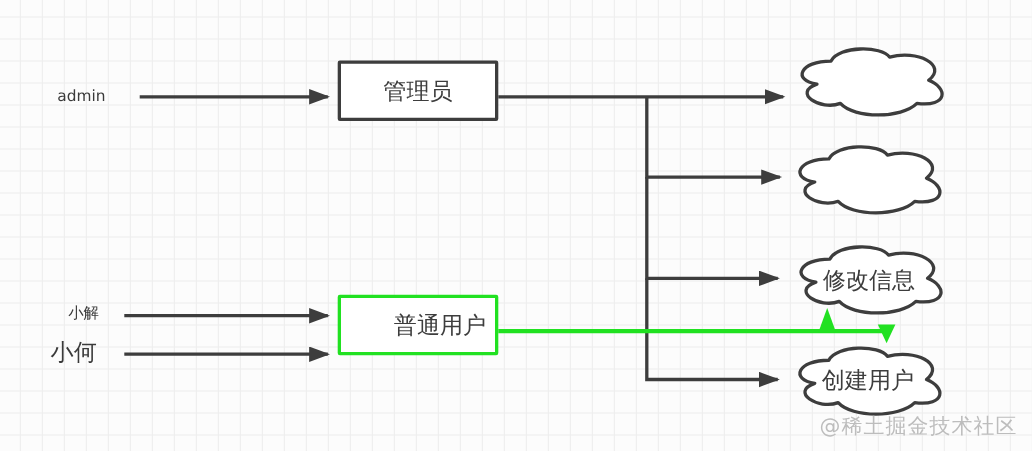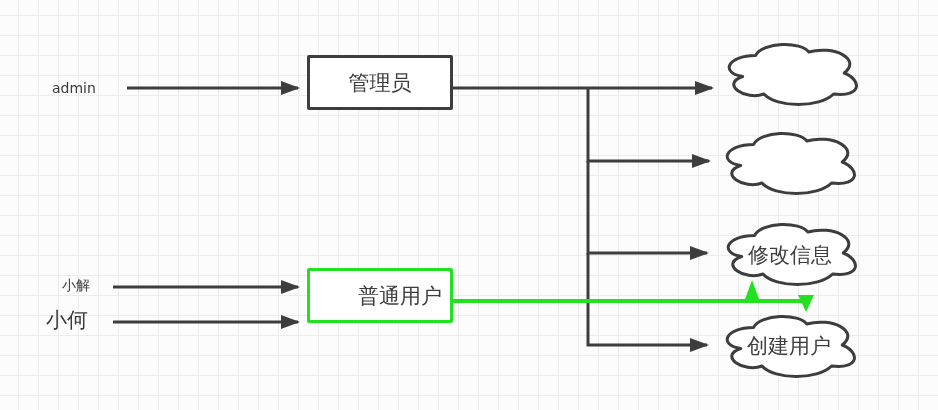--- a/index.html
+++ b/index.html
@@ -129,14 +129,15 @@
   <div class="node node-manager">
     <span>管理员</span>
   </div>
   <div class="node green node-normal">
     <span>普通用户</span>
   </div>
 
   <div class="cloud-label clbl-3">修改信息</div>
   <div class="cloud-label clbl-4">创建用户</div>
 
+  <div class="watermark">@稀土掘金技术社区</div>
 
 </div>
 
 </body></html>

